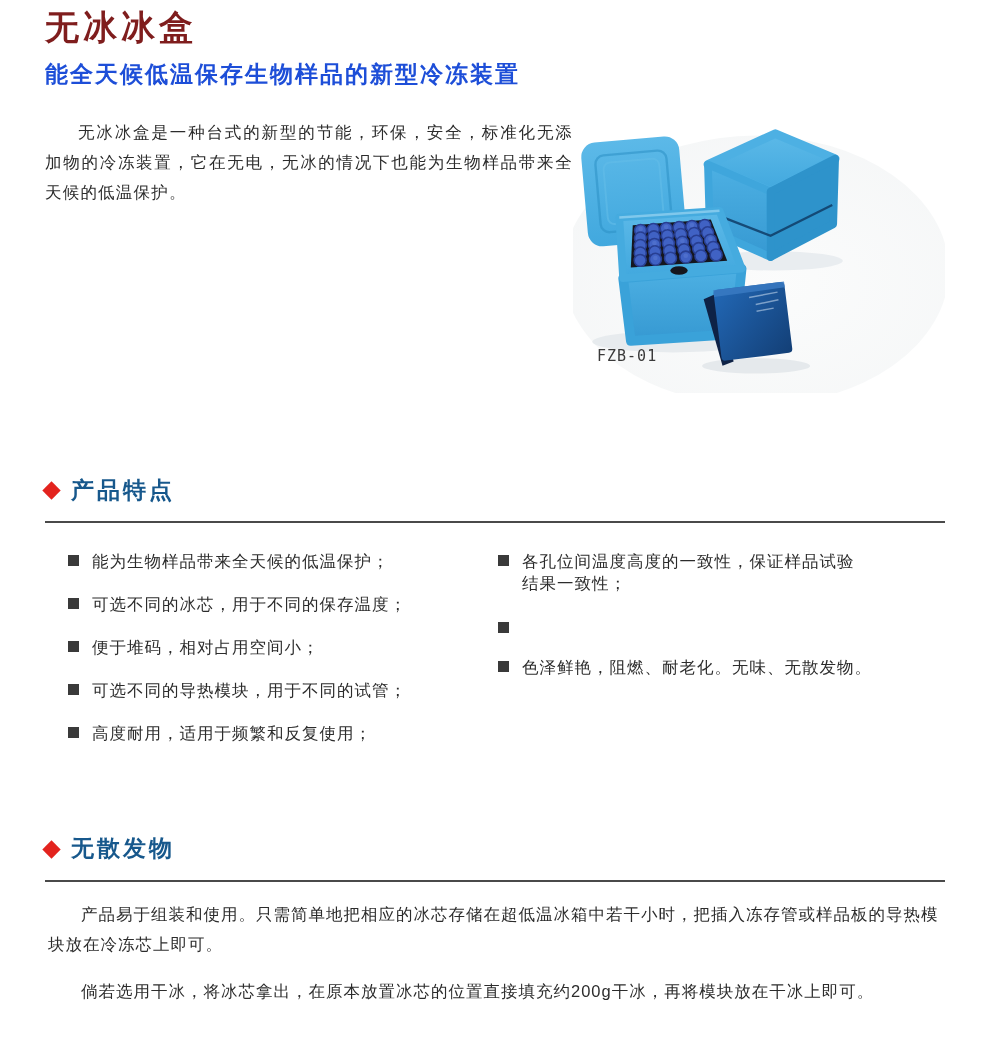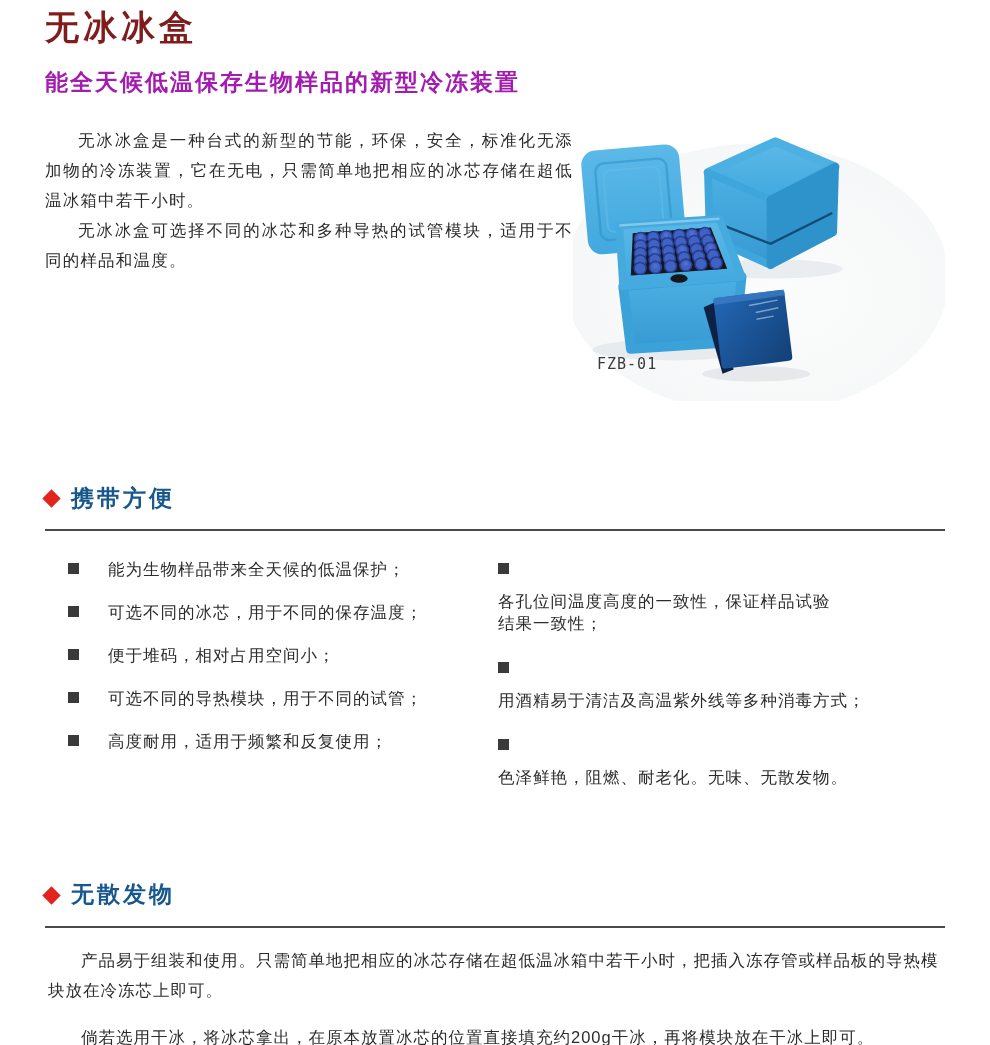--- a/index.html
+++ b/index.html
@@ -11,22 +11,22 @@
     position:relative;
   }
   .page{padding:8px 45px 0 45px;}
 
   
   .doc-title{
     font-size:34px;font-weight:bold;color:#7f1d1d;
     letter-spacing:4px;margin:0;line-height:1.15;
   }
   .doc-subtitle{
-    font-size:23px;font-weight:bold;color:#a21caf;
-    letter-spacing:2px;margin-top:22px;line-height:1.2;
+    font-size:23px;font-weight:bold;color:#1d4ed8;
+    letter-spacing:2px;margin-top:14px;line-height:1.2;
   }
 
   
   .content-row{display:flex;margin-top:28px;align-items:flex-start;}
   .intro-col{flex:0 0 528px;}
   .intro-col p{
     margin:0;font-size:16.5px;line-height:30px;
     letter-spacing:1.2px;text-align:justify;text-indent:2em;color:#2c2c2c;
   }
   .photo-col{
@@ -58,23 +58,22 @@
   }
 
   
   .feature-cols{display:flex;margin-top:27px;padding-left:23px;}
   .feature-col{list-style:none;margin:0;padding:0;}
   .feature-col.left{flex:0 0 430px;}
   .feature-col.right{flex:1;}
   .feature-col li{
     display:flex;align-items:flex-start;
     margin-bottom:21px;
-    gap:16px;
-  }
-  .feature-col.right li{margin-bottom:23px;flex-direction:column;}
+  }
+  .feature-col.right li{margin-bottom:23px;}
   .bullet-square{
     flex:0 0 auto;width:11px;height:11px;background:#3a3a3a;
     margin-right:13px;margin-top:5px;
   }
   .feature-text{
     font-size:16.5px;line-height:22px;letter-spacing:1px;
     color:#2c2c2c;white-space:pre-line;
   }
 
   
@@ -88,22 +87,21 @@
 <body>
 
 <div class="page">
 
   <h1 class="doc-title">无冰冰盒</h1>
 
   <div class="doc-subtitle">能全天候低温保存生物样品的新型冷冻装置</div>
 
   <div class="content-row">
     <div class="intro-col">
-      <p>无冰冰盒是一种台式的新型的节能，环保，安全，标准化无添加物的冷冻装置，它在无电，只需简单地把相应的冰芯存储在超低温冰箱中若干小时。</p>
-      <p>无冰冰盒可选择不同的冰芯和多种导热的试管模块，适用于不同的样品和温度。</p>
+      <p>无冰冰盒是一种台式的新型的节能，环保，安全，标准化无添加物的冷冻装置，它在无电，无冰的情况下也能为生物样品带来全天候的低温保护。</p>
     </div>
 
     <div class="photo-col">
       <svg viewBox="0 0 386 272">
         <defs>
           <linearGradient id="faceBlue" x1="0" y1="0" x2="0" y2="1">
             <stop offset="0" stop-color="#4db0e3"></stop>
               <stop offset="1" stop-color="#3699d2"></stop>
           </linearGradient>
           <linearGradient id="topBlue" x1="0" y1="0" x2="0" y2="1">
@@ -202,21 +200,21 @@
           </g>
         </g>
       </svg>
       <div class="model-label">FZB-01</div>
     </div>
   </div>
 
   <div class="section section-features">
     <div class="section-header">
       <span class="diamond"></span>
-      <h2 class="section-title">携带方便</h2>
+      <h2 class="section-title">产品特点</h2>
     </div>
     <hr class="rule">
 
     <div class="feature-cols">
       <ul class="feature-col left">
         <li>
           <span class="bullet-square"></span>
           <span class="feature-text">能为生物样品带来全天候的低温保护；</span>
         </li>
         <li>
@@ -238,21 +236,20 @@
       </ul>
 
       <ul class="feature-col right">
         <li>
           <span class="bullet-square"></span>
           <span class="feature-text">各孔位间温度高度的一致性，保证样品试验
 结果一致性；</span>
         </li>
         <li>
           <span class="bullet-square"></span>
-          <span class="feature-text">用酒精易于清洁及高温紫外线等多种消毒方式；</span>
         </li>
         <li>
           <span class="bullet-square"></span>
           <span class="feature-text">色泽鲜艳，阻燃、耐老化。无味、无散发物。</span>
         </li>
       </ul>
     </div>
   </div>
 
   <div class="section section-usage">

